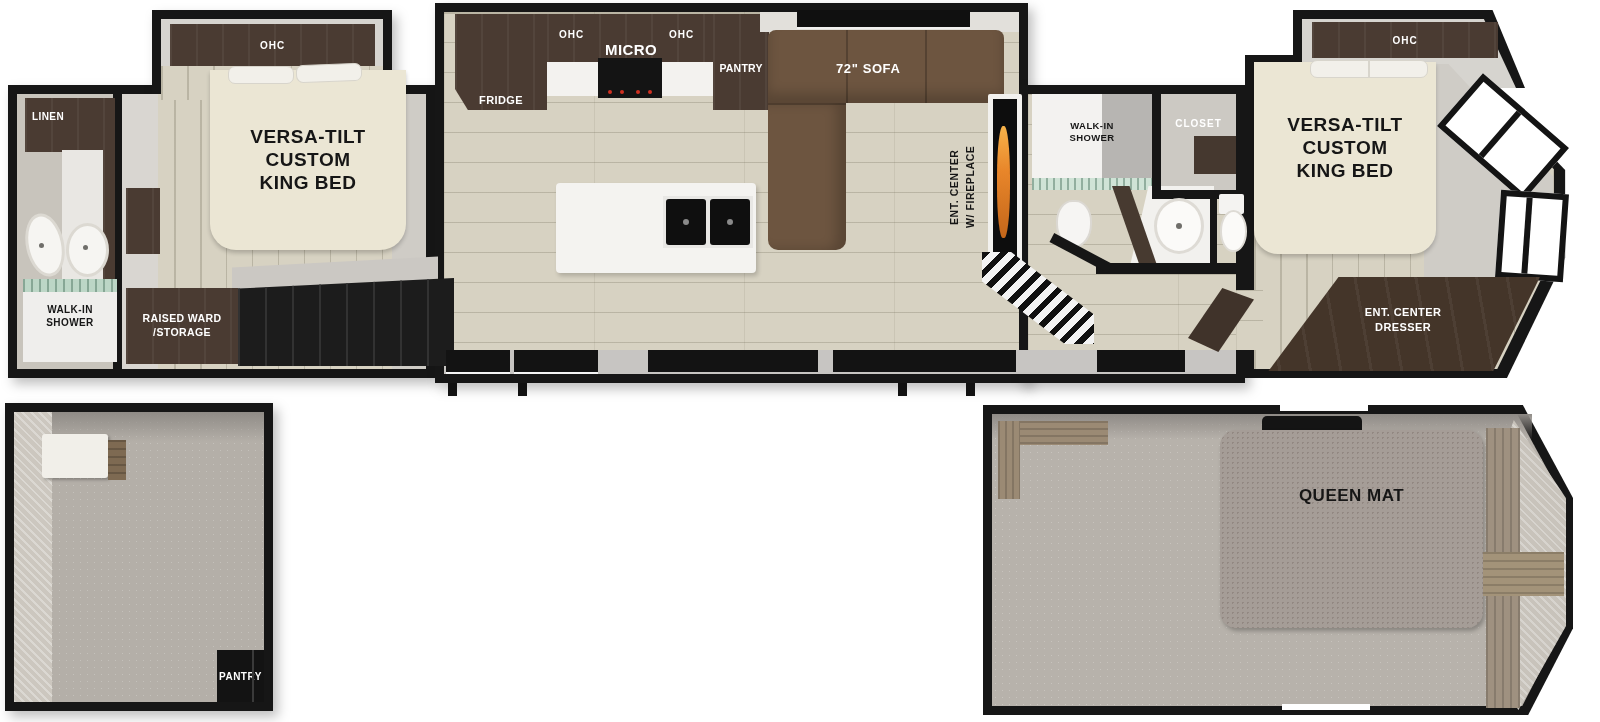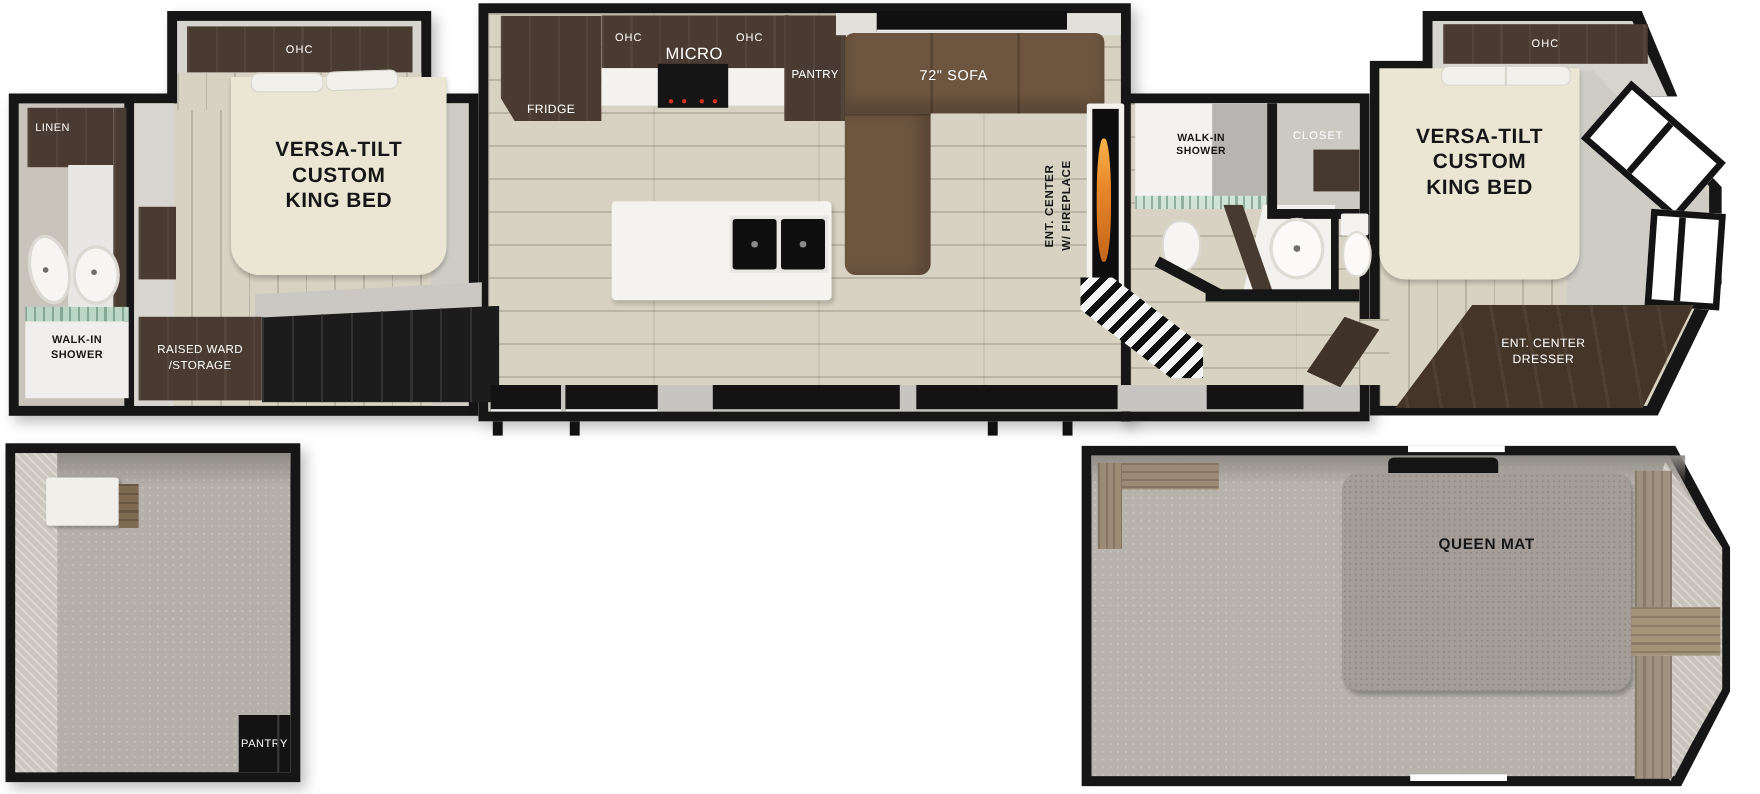--- a/index.html
+++ b/index.html
@@ -4,21 +4,21 @@
 <style>
   html,body{margin:0;padding:0;background:#fff;}
   #canvas{position:relative;width:1600px;height:722px;background:#ffffff;overflow:hidden;
           font-family:"Liberation Sans",sans-serif;}
   .a{position:absolute;}
   .blk{background:#161616;filter:drop-shadow(5px 6px 6px rgba(0,0,0,.25));}
   .wood-h{background-color:#d7d2c2;background-image:repeating-linear-gradient(180deg,rgba(110,105,85,.28) 0 1.5px,rgba(0,0,0,0) 1.5px 30px),repeating-linear-gradient(90deg,rgba(110,105,85,.12) 0 1px,rgba(0,0,0,0) 1px 150px);}
   .wood-v{background-color:#d7d2c2;background-image:repeating-linear-gradient(90deg,rgba(110,105,85,.28) 0 1.5px,rgba(0,0,0,0) 1.5px 26px);}
   .carpet{background-color:#b4afa8;background-image:radial-gradient(rgba(255,255,255,.22) .8px,rgba(0,0,0,0) .8px);background-size:7px 7px;}
   .cab{background:#4a3b32;background-image:repeating-linear-gradient(90deg,rgba(255,255,255,.05) 0 2px,rgba(0,0,0,0) 2px 26px);}
-  .lblw{color:#fff;font-weight:normal;letter-spacing:.4px;}
+  .lblw{color:#fff;font-weight:bold;letter-spacing:.4px;}
   .lblb{color:#161616;font-weight:bold;letter-spacing:.4px;}
   .ctr{display:flex;align-items:center;justify-content:center;text-align:center;}
   .line{display:block;}
 </style>
 </head>
 <body>
 
 <div id="canvas">
 
   <div class="a blk" style="left:8px;top:85px;width:427px;height:293px;"></div>
@@ -216,21 +216,21 @@
   <div class="a blk" style="left:983px;top:405px;width:590px;height:310px;clip-path:polygon(0 0,91.5% 0,100% 30%,100% 72%,92.4% 100%,0 100%);"></div>
   <div class="a carpet" style="left:992px;top:414px;width:572px;height:292px;background-color:#b7b2ab;clip-path:polygon(0 0,91.8% 0,100% 29.5%,100% 72.3%,92.7% 100%,0 100%);z-index:2;"></div>
   <div class="a" style="left:992px;top:414px;width:540px;height:26px;background:linear-gradient(180deg,#8f8b86,rgba(183,178,171,0));z-index:3;"></div>
   <div class="a" style="left:1508px;top:420px;width:58px;height:290px;background:#c8c3bb;background-image:repeating-linear-gradient(45deg,rgba(255,255,255,.28) 0 2px,rgba(0,0,0,0) 2px 6px);clip-path:polygon(10% 0,100% 27%,100% 71%,18% 100%,0 94%,0 6%);z-index:3;"></div>
   <div class="a" style="left:1262px;top:416px;width:100px;height:22px;background:#141414;border-radius:5px;z-index:4;"></div>
   <div class="a" style="left:1280px;top:405px;width:88px;height:6px;background:#ffffff;z-index:4;"></div>
   <div class="a" style="left:1282px;top:704px;width:88px;height:6px;background:#ffffff;z-index:4;"></div>
   <div class="a" style="left:998px;top:421px;width:110px;height:24px;background:#9b8a74;background-image:repeating-linear-gradient(180deg,rgba(0,0,0,.15) 0 2px,rgba(0,0,0,0) 2px 7px);z-index:4;"></div>
   <div class="a" style="left:998px;top:421px;width:22px;height:78px;background:#9b8a74;background-image:repeating-linear-gradient(90deg,rgba(0,0,0,.15) 0 2px,rgba(0,0,0,0) 2px 7px);z-index:4;"></div>
   <div class="a" style="left:1220px;top:430px;width:263px;height:198px;background-color:#a59d97;background-image:radial-gradient(rgba(90,75,70,.25) 1px,rgba(0,0,0,0) 1px);background-size:5px 5px;border-radius:16px;box-shadow:2px 3px 4px rgba(0,0,0,.25);z-index:4;">
-    <div class="lblb" style="padding-top:56px;text-align:center;font-size:14px;letter-spacing:.5px;">
+    <div class="lblb" style="padding-top:56px;text-align:center;font-size:17px;letter-spacing:.5px;">
       <span>QUEEN MAT</span>
     </div>
   </div>
   <div class="a" style="left:1486px;top:428px;width:34px;height:126px;background:#9f9180;background-image:repeating-linear-gradient(90deg,rgba(0,0,0,.15) 0 2px,rgba(0,0,0,0) 2px 8px);z-index:4;"></div>
   <div class="a" style="left:1486px;top:596px;width:34px;height:112px;background:#9f9180;background-image:repeating-linear-gradient(90deg,rgba(0,0,0,.15) 0 2px,rgba(0,0,0,0) 2px 8px);z-index:4;"></div>
   <div class="a" style="left:1483px;top:552px;width:81px;height:44px;background:#a39379;background-image:repeating-linear-gradient(180deg,rgba(0,0,0,.15) 0 2px,rgba(0,0,0,0) 2px 8px);z-index:5;"></div>
 
 </div>
 
 </body></html>

